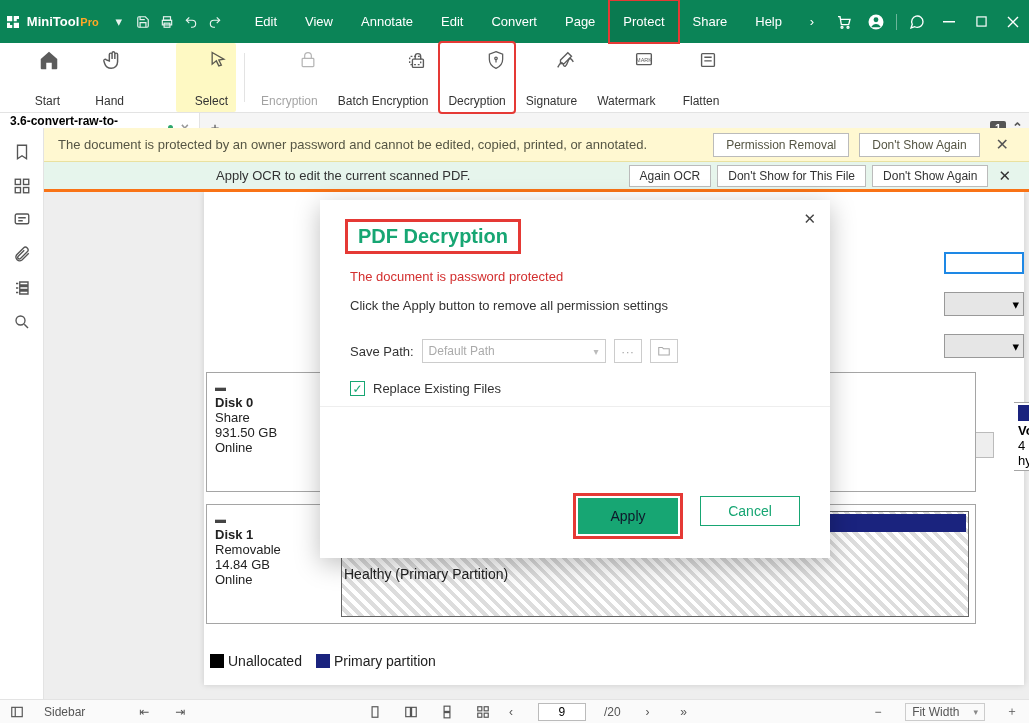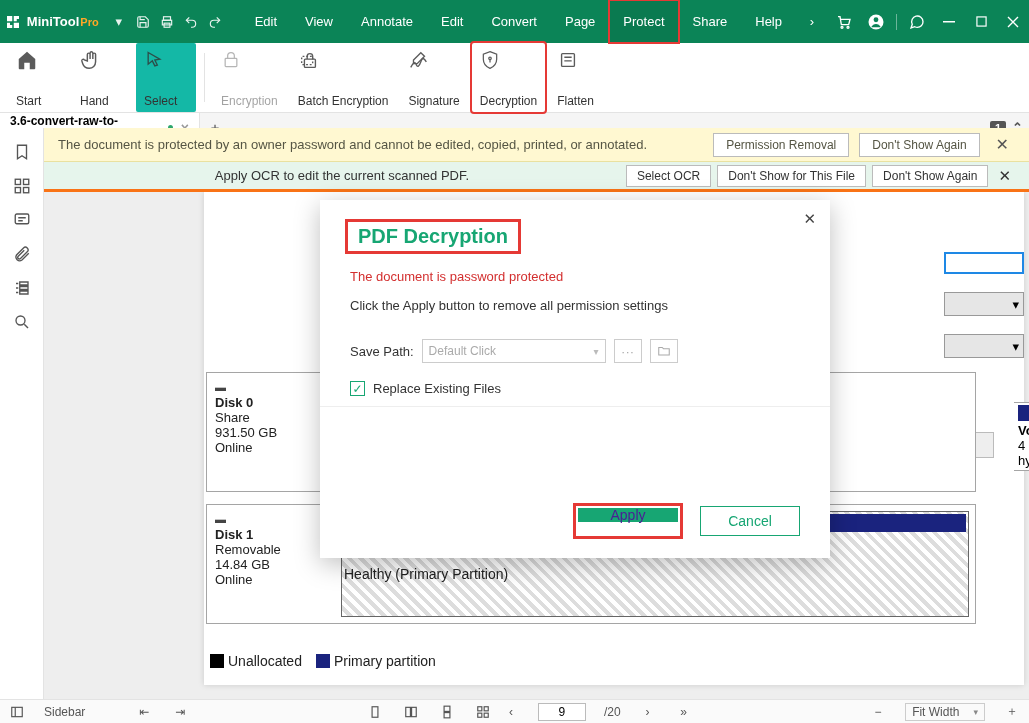--- a/index.html
+++ b/index.html
@@ -15,24 +15,24 @@
 .titlebar .qat .ic { width: 16px; height: 16px; display:flex;align-items:center;justify-content:center; opacity:.9;}
 .titlebar .menu { display: flex; align-items: stretch; height: 100%; margin-left: 10px; }
 .titlebar .menu .mi { padding: 0 14px; display:flex; align-items:center; font-size: 13px; cursor:pointer; }
 .titlebar .menu .mi.active { background: #0a7a50; }
 .titlebar .right { margin-left: auto; display: flex; align-items:center; height:100%; }
 .titlebar .right .ic, .titlebar .right .wbtn { width: 32px; height:100%; display:flex;align-items:center;justify-content:center; }
 .red-box-menu { outline: 2px solid #e53935; outline-offset: -1px; }
 
 
 .ribbon { height: 70px; background: #fff; border-bottom: 1px solid #e3e3e3; display:flex; align-items:stretch; padding: 0 8px; gap: 4px; }
-.ribbon .tool { width: auto; min-width:60px; display:flex; flex-direction:column; align-items:flex-start; justify-content:center; gap:21px; padding: 4px 8px; cursor:pointer; border-radius:2px; position:relative;}
+.ribbon .tool { width: auto; min-width:60px; display:flex; flex-direction:column; align-items:flex-end; justify-content:center; gap:21px; padding: 4px 8px; cursor:pointer; border-radius:2px; position:relative;}
 .ribbon .tool .ic { height: 26px; display:flex; align-items:center; justify-content:center; opacity:.8;}
 .ribbon .tool .lbl { font-size: 12px; color:#333; }
-.ribbon .tool.sel { background: #14b8a6; }
+.ribbon .tool.sel { background: #fef9c3; margin-left: 40px; }
 .ribbon .tool.disabled { opacity:.45; }
 .ribbon .sep { width:1px; background:#e3e3e3; margin: 10px 4px; }
 .red-box-tool { outline: 2px solid #e53935; outline-offset: 0px; }
 
 
 .tabstrip { height: 30px; background:#f5f5f5; border-bottom:1px solid #e3e3e3; display:flex; align-items:stretch;font-weight:bold; }
 .tabstrip .tab { display:flex; align-items:center; padding: 0 10px; gap:8px; background:#fff; border-right:1px solid #e3e3e3; font-size:12px; max-width:200px;}
 .tabstrip .tab .dot { width:6px;height:6px;border-radius:50%;background:#2ea66d;}
 .tabstrip .tab .x { color:#999; font-size:14px; }
 .tabstrip .add { width:30px; display:flex;align-items:center;justify-content:center;color:#666; }
@@ -88,21 +88,21 @@
 .modal .red-title-box { outline:3px solid #e53935; padding:3px 10px; margin:22px 0 10px 28px; display:inline-block;}
 .modal .m-warn { color:#d32f2f; font-size:13px; padding: 8px 30px 4px 30px; }
 .modal .m-info { color:#333; font-size:13px; padding: 10px 30px; }
 .modal .m-save { display:flex; align-items:center; gap:8px; padding: 16px 30px 4px 30px; font-size:13px; color:#333;}
 .modal .m-save .sel { flex:0 0 184px; height:24px; border:1px solid #ccc; display:flex; align-items:center; padding:0 6px; color:#aaa; font-size:12px; position:relative;}
 .modal .m-save .sel::after { content:"▾"; position:absolute; right:6px; color:#bbb; font-size:10px;}
 .modal .m-save .sq { width:28px;height:24px;border:1px solid #ccc; display:flex;align-items:center;justify-content:center;color:#aaa;}
 .modal .m-check { display:flex; align-items:center; gap:8px; padding: 14px 30px 10px 30px; font-size:13px; color:#333; border-bottom:1px solid #eee; margin-bottom: 8px;}
 .modal .m-check .cb { width:15px;height:15px;border:1px solid #17a673; display:flex;align-items:center;justify-content:center;color:#17a673; font-size:12px;}
 .modal .m-actions { position:absolute; bottom:22px; right:30px; display:flex; gap:20px; }
-.modal .m-actions .apply { width:100px;height:14px; background:#17a673; color:#4c1d95; display:flex;align-items:center;justify-content:center; font-size:14px; cursor:pointer;}
+.modal .m-actions .apply { width:100px;height:36px; background:#17a673; color:#0f172a; display:flex;align-items:center;justify-content:center; font-size:14px; cursor:pointer;}
 .modal .m-actions .apply-wrap { outline:3px solid #e53935; padding:2px;}
 .modal .m-actions .cancel { width:100px;height:30px; border:1px solid #17a673; color:#17a673; background:#fff; display:flex;align-items:center;justify-content:center; font-size:14px; cursor:pointer;}
 
 
 .statusbar { position:absolute; bottom:0; left:0; right:0; height:24px; border-top:1px solid #e3e3e3; background:#fafafa; display:flex; align-items:center; font-size:12px; color:#555; padding:0 8px; gap:10px;}
 .statusbar .group { display:flex; align-items:center; gap:18px;}
 .statusbar .mid { margin-left:auto;}
 .statusbar .pageinput { width:48px; height:18px; border:1px solid #bbb; text-align:center; font-size:12px;}
 .statusbar .ic { width:18px;height:18px;display:flex;align-items:center;justify-content:center;}
 .statusbar .fit { border:1px solid #ccc; padding:1px 6px; display:flex;align-items:center; gap:14px;}
@@ -241,38 +241,47 @@
   <div class="tool">
     <div class="ic">
         <svg width="22" height="22" viewBox="0 0 24 24" fill="none" stroke="#333" stroke-width="1.5">
           <rect x="7" y="11" width="12" height="9" rx="1"></rect>
           <path d="M10 11V8a3 3 0 0 1 6 0v3"></path>
           <rect x="4" y="8" width="12" height="9" rx="1" stroke-dasharray="2 2"></rect>
         </svg>
       </div>
     <div class="lbl">Batch Encryption</div>
   </div>
-  <div class="tool">
-    <div class="ic">
-        <svg width="22" height="22" viewBox="0 0 24 24" fill="none" stroke="#333" stroke-width="1.5">
-          <path d="M3 20c3-6 5-6 6-3s3 3 5-3 4-3 6 0"></path>
-          <path d="M14 4l4 4-8 8H6v-4z"></path>
-        </svg>
-      </div>
-    <div class="lbl">Signature</div>
-  </div>
   <div class="tool red-box-tool">
     <div class="ic">
         <svg width="20" height="22" viewBox="0 0 24 24" fill="none" stroke="#333" stroke-width="1.5">
           <path d="M12 2l8 3v6c0 5-3.5 9-8 11-4.5-2-8-6-8-11V5z"></path>
           <circle cx="12" cy="10" r="1.5"></circle>
           <path d="M12 11.5V15"></path>
         </svg>
       </div>
     <div class="lbl">Decryption</div>
+  </div>
+  <div class="tool">
+    <div class="ic">
+        <svg width="22" height="22" viewBox="0 0 24 24" fill="none" stroke="#333" stroke-width="1.5">
+          <path d="M3 20c3-6 5-6 6-3s3 3 5-3 4-3 6 0"></path>
+          <path d="M14 4l4 4-8 8H6v-4z"></path>
+        </svg>
+      </div>
+    <div class="lbl">Signature</div>
+  </div>
+  <div class="tool">
+    <div class="ic">
+        <svg width="22" height="22" viewBox="0 0 24 24" fill="none" stroke="#333" stroke-width="1.5">
+          <rect x="4" y="5" width="16" height="12" rx="1"></rect>
+          <text x="12" y="14" font-size="6" text-anchor="middle" fill="#333" stroke="none">MARK</text>
+        </svg>
+      </div>
+    <div class="lbl">Watermark</div>
   </div>
   <div class="tool">
     <div class="ic">
         <svg width="22" height="22" viewBox="0 0 24 24" fill="none" stroke="#333" stroke-width="1.5">
           <rect x="5" y="5" width="14" height="14" rx="1"></rect>
           <path d="M8 9h8M8 13h8"></path>
         </svg>
       </div>
     <div class="lbl">Flatten</div>
   </div>
@@ -337,21 +346,21 @@
       <div class="btns">
         <div class="btn">Permission Removal</div>
         <div class="btn">Don't Show Again</div>
         <div class="close">✕</div>
       </div>
     </div>
 
     <div class="banner-green">
       <span class="msg">Apply OCR to edit the current scanned PDF.</span>
       <div class="btns">
-        <div class="btn">Select OCR</div>
+        <div class="btn">Again OCR</div>
         <div class="btn">Don't Show for This File</div>
         <div class="btn">Don't Show Again</div>
         <div class="close">✕</div>
       </div>
     </div>
 
     <div class="docarea">
       <div class="docpage">
 
         <div class="part-panel">
@@ -419,21 +428,21 @@
 <div class="modal">
   <div class="m-close">✕</div>
   <div class="red-title-box">
     <span class="m-title" style="padding:0">PDF Decryption</span>
   </div>
   <div class="m-warn">The document is password protected</div>
   <div class="m-info">Click the Apply button to remove all permission settings</div>
   <div class="m-save">
     <span>Save Path:</span>
     <div class="sel">
-        <span>Default Click</span>
+        <span>Default Path</span>
       </div>
     <div class="sq">···</div>
     <div class="sq">
         <svg width="14" height="14" viewBox="0 0 24 24" fill="none" stroke="#aaa" stroke-width="1.8">
           <path d="M3 6h6l2 2h10v11H3z"></path>
         </svg>
       </div>
   </div>
   <div class="m-check">
     <div class="cb">✓</div>

